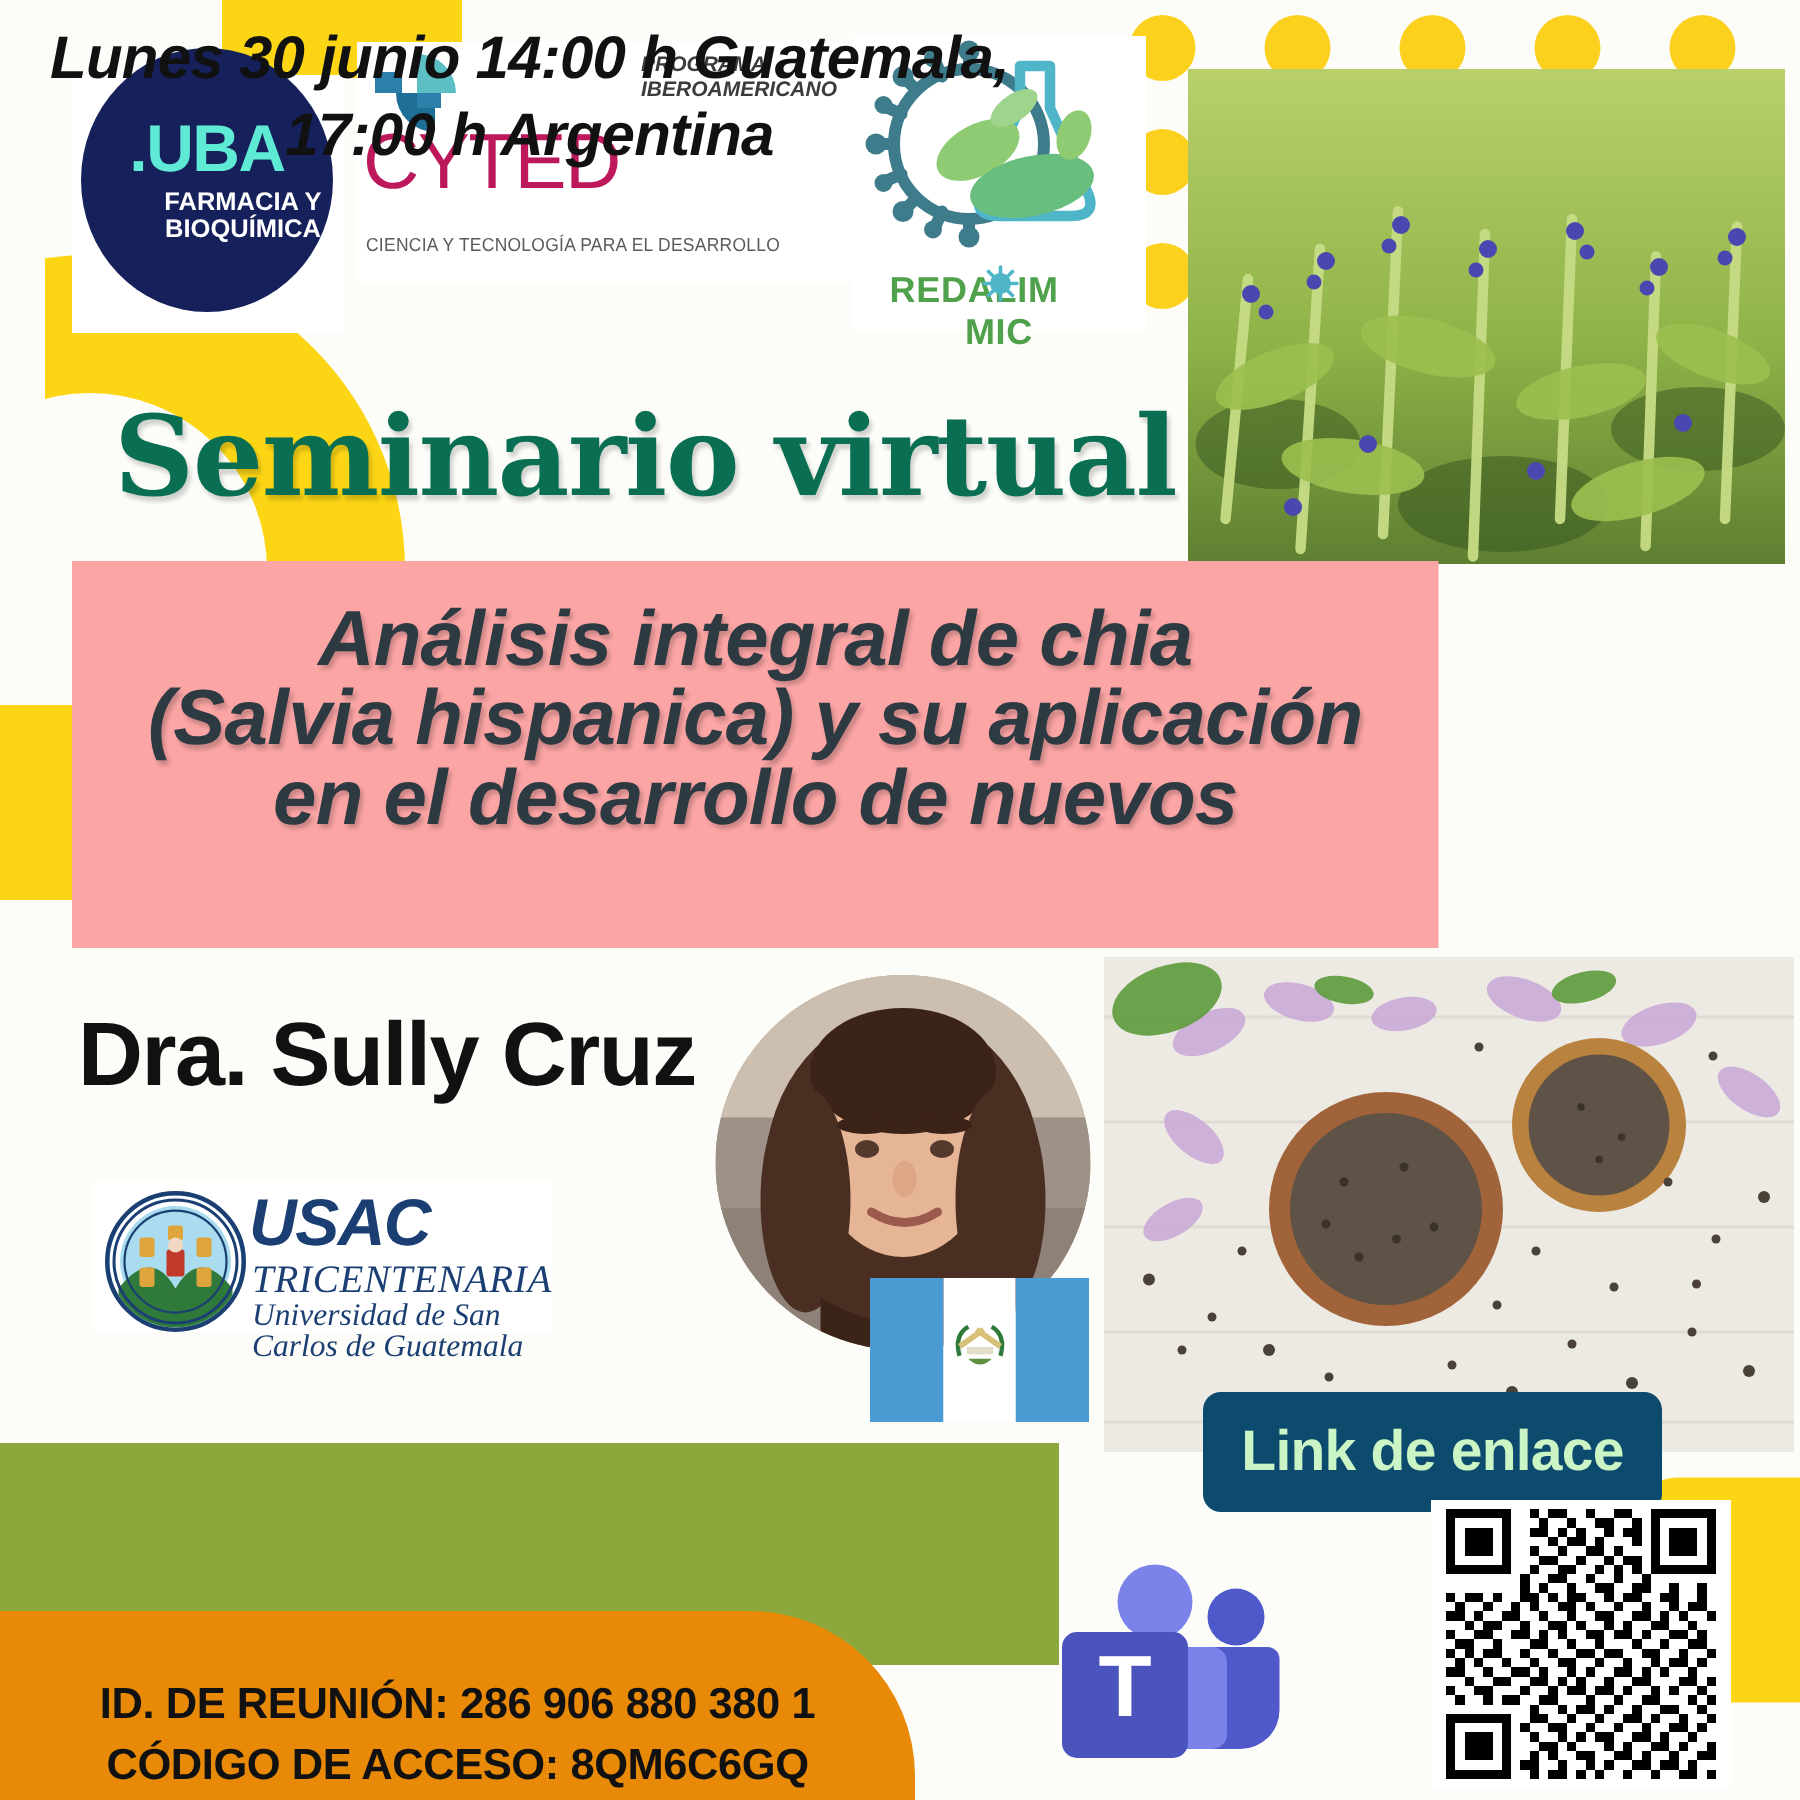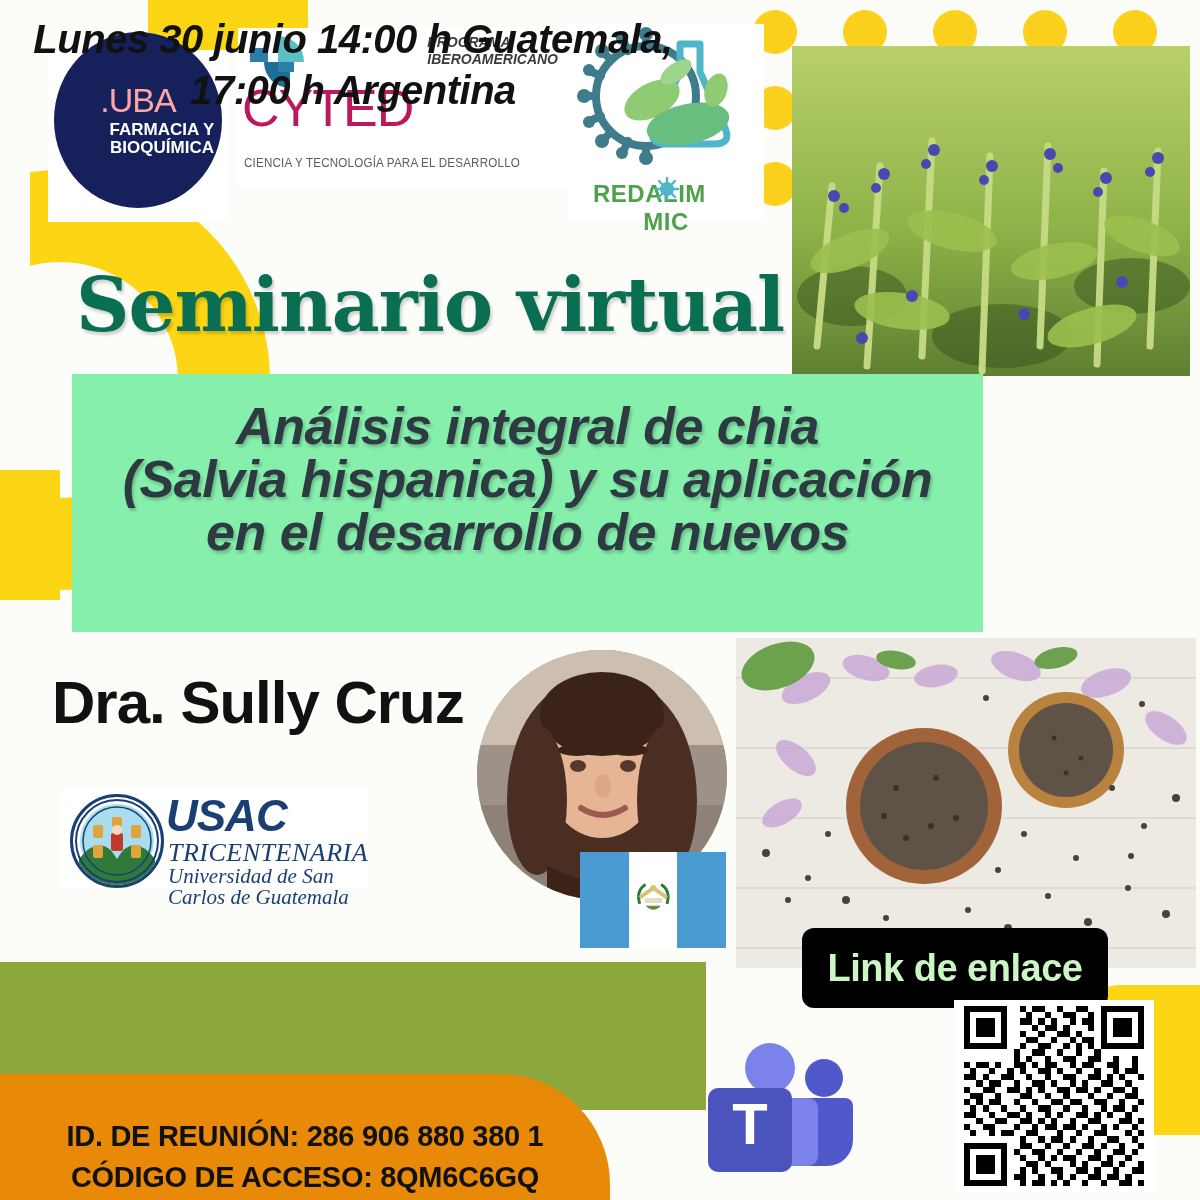--- a/index.html
+++ b/index.html
@@ -21,21 +21,21 @@
   .dots{position:absolute;left:735px;top:0px;width:465px;height:240px;}
   .dot{position:absolute;width:44px;height:44px;border-radius:50%;background:#FCD11E;}
 
   
   .logo-band{position:absolute;left:48px;top:14px;width:720px;height:208px;}
   .logo-card{position:absolute;background:#fff;}
 
   .uba-card{left:0;top:36px;width:182px;height:172px;}
   .uba-circle{position:absolute;left:6px;top:-18px;width:168px;height:176px;border-radius:50%;
               background:#16215B;display:flex;flex-direction:column;align-items:center;justify-content:center;}
-  .uba-main{color:#fca5a5;font-weight:normal;font-size:34px;letter-spacing:-1px;line-height:1;}
+  .uba-main{color:#5eead4;font-weight:bold;font-size:44px;letter-spacing:-1px;line-height:1;}
   .uba-sub{color:#fff;font-size:17px;font-weight:bold;line-height:1.08;text-align:center;margin-top:4px;margin-left:48px;}
 
   .cyted-card{left:190px;top:14px;width:330px;height:160px;}
   .cyted-pin{position:absolute;left:12px;top:8px;width:56px;height:56px;}
   .pin-q{position:absolute;width:26px;height:26px;}
   .cyted-prog{position:absolute;right:10px;top:6px;text-align:left;color:#3b3b3b;
               font-size:14px;font-weight:bold;line-height:1.18;font-style:italic;}
   .cyted-word{position:absolute;left:4px;top:54px;color:#be185d;font-size:52px;
               font-weight:normal;letter-spacing:-1px;line-height:1;}
   .cyted-tag{position:absolute;left:6px;top:128px;color:#5b5b5b;font-size:12.5px;
@@ -47,21 +47,21 @@
 
   
   .photo-plant{position:absolute;left:792px;top:46px;width:398px;height:330px;overflow:hidden;background:#8fae4a;}
   .photo-bowls{position:absolute;left:736px;top:638px;width:460px;height:330px;overflow:hidden;background:#EFEDE8;}
 
   
   .seminario{position:absolute;left:76px;top:262px;color:#0A6E52;
              font-family:"DejaVu Serif", serif;font-weight:bold;font-size:74px;
              letter-spacing:-1px;text-shadow:2px 3px 3px rgba(0,0,0,.18);}
 
-  .title-block{position:absolute;left:48px;top:374px;width:911px;height:258px;background:#86efac;margin-left:24px;}
+  .title-block{position:absolute;left:48px;top:374px;width:911px;height:258px;background:#fca5a5;}
   .title-text{position:absolute;left:0;top:26px;width:100%;text-align:center;color:#2D3A42;
               font-weight:bold;font-style:italic;font-size:52px;line-height:1.02;
               letter-spacing:-.5px;text-shadow:2px 3px 3px rgba(0,0,0,.2);}
 
   
   .speaker-name{position:absolute;left:52px;top:668px;color:#111;font-weight:bold;font-size:60px;letter-spacing:-1px;}
   .portrait{position:absolute;left:477px;top:650px;width:250px;height:250px;border-radius:50%;overflow:hidden;background:#C9B6A4;}
 
   .usac-card{position:absolute;left:62px;top:788px;width:306px;height:100px;background:#fff;font-style:italic;}
   .usac-seal{position:absolute;left:8px;top:6px;width:88px;height:88px;border-radius:50%;
@@ -78,21 +78,21 @@
   
   .green-band{position:absolute;left:0;top:962px;width:706px;height:148px;background:#8CA83C;}
   .green-text{position:absolute;left:0;top:14px;width:706px;text-align:center;color:#111;
               font-weight:bold;font-size:40px;line-height:1.28;letter-spacing:-.5px;font-style:italic;}
   .orange-band{position:absolute;left:0;top:1074px;width:610px;height:126px;background:#E88A08;
                border-top-right-radius:110px;}
   .orange-text{position:absolute;left:0;top:1116px;width:610px;text-align:center;color:#111;
                font-weight:bold;font-size:29px;line-height:1.42;letter-spacing:-.3px;}
 
   
-  .link-btn{position:absolute;left:802px;top:928px;width:306px;height:80px;background:#000000;
+  .link-btn{position:absolute;left:802px;top:928px;width:306px;height:80px;background:#0c4a6e;
             border-radius:12px;display:flex;align-items:center;justify-content:center;
             color:#CBF5C5;font-weight:bold;font-size:38px;letter-spacing:-.5px;}
   .qr{position:absolute;left:954px;top:1000px;width:200px;height:192px;background:#fff;padding:6px;box-sizing:border-box;}
   .teams{position:absolute;left:700px;top:1040px;width:158px;height:140px;}
 </style>
 </head>
 <body>
 
 <div class="poster">
 

